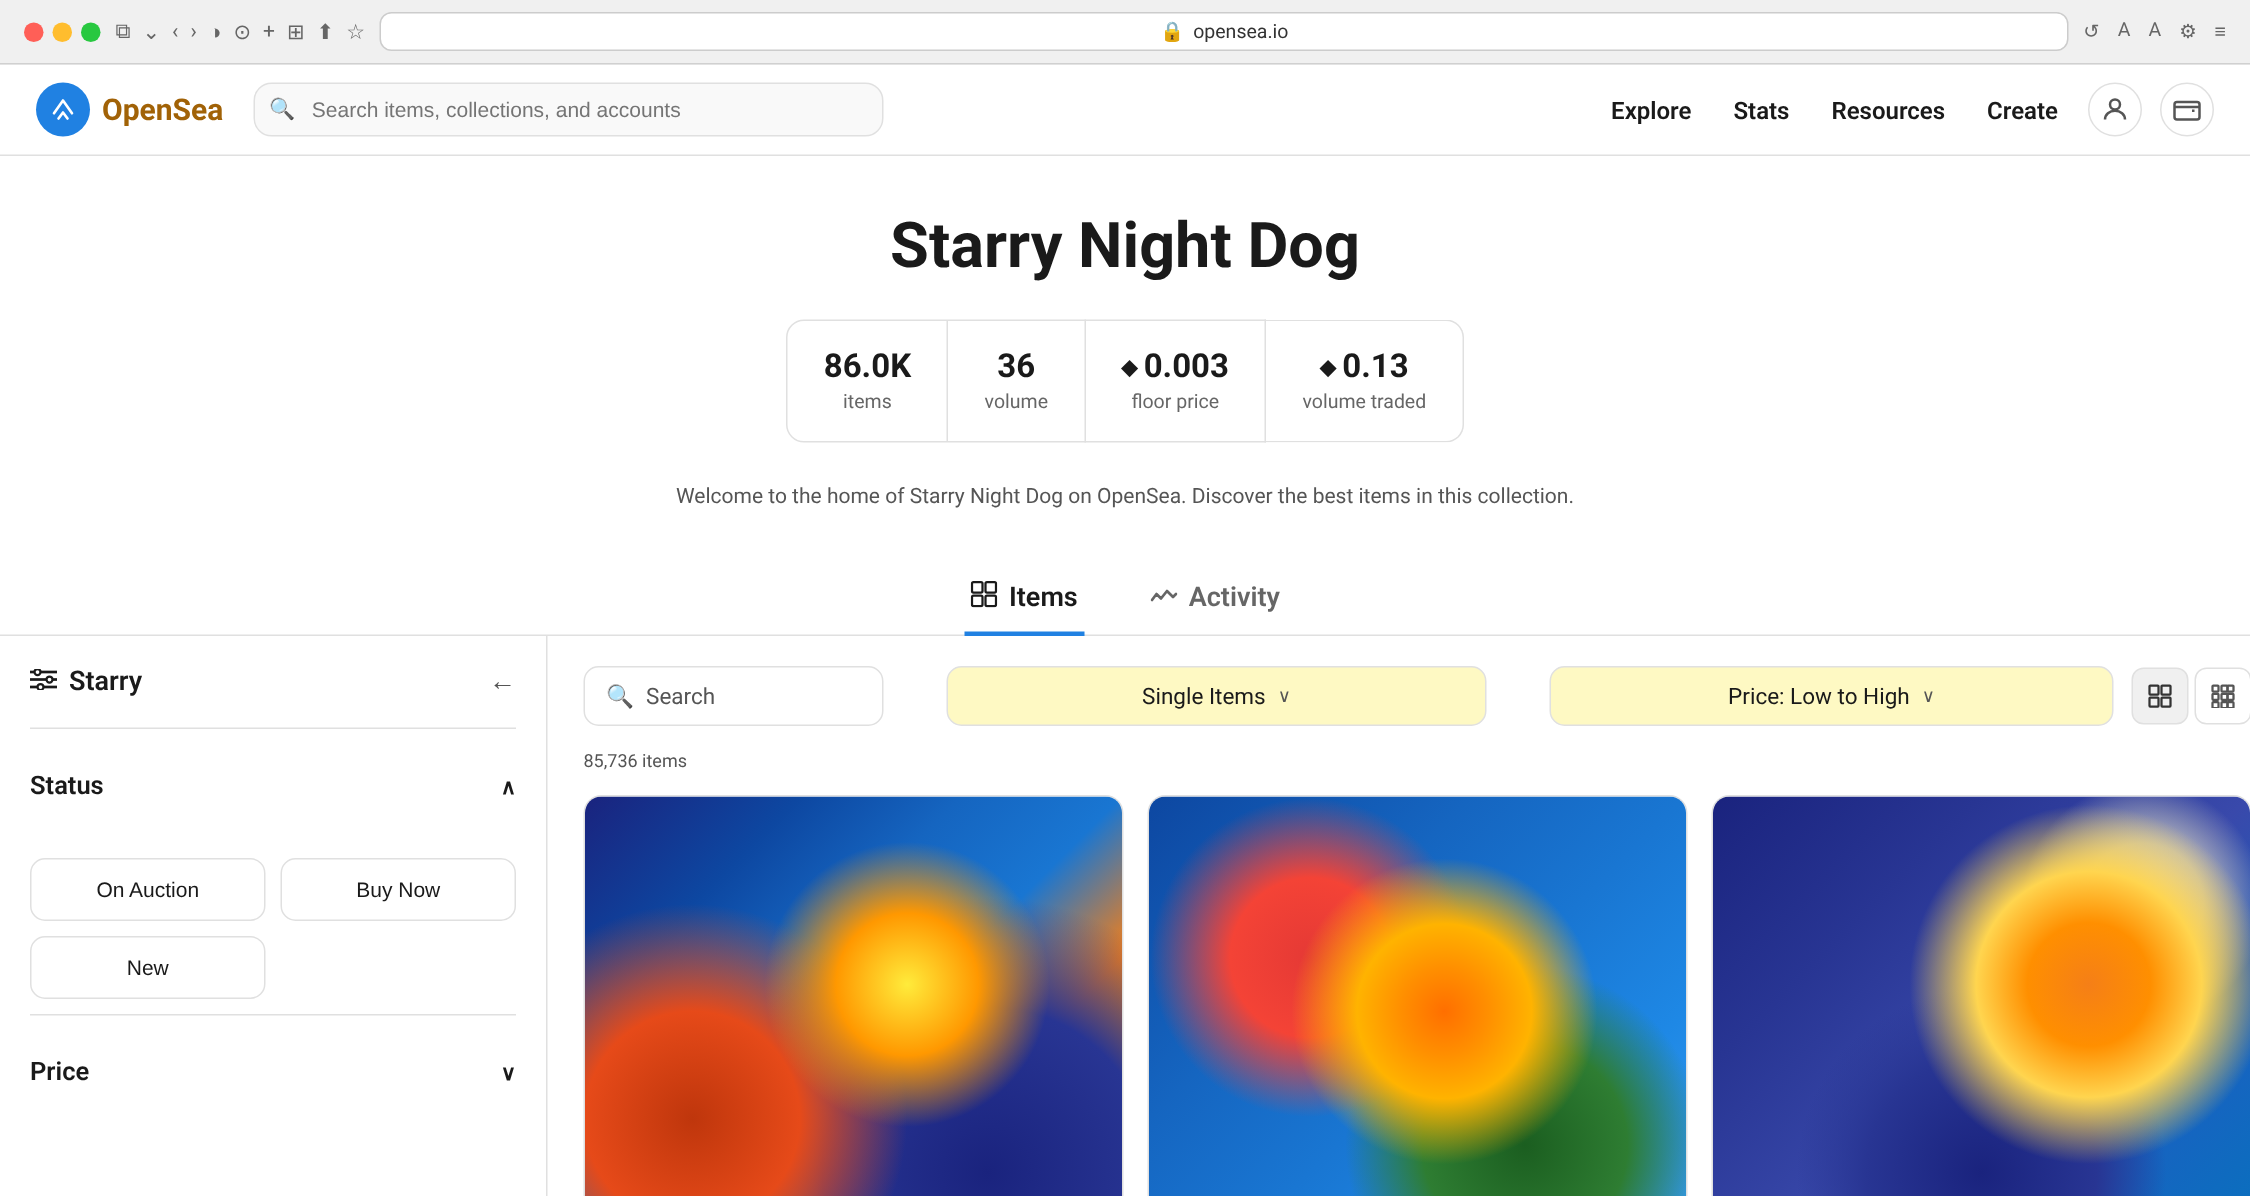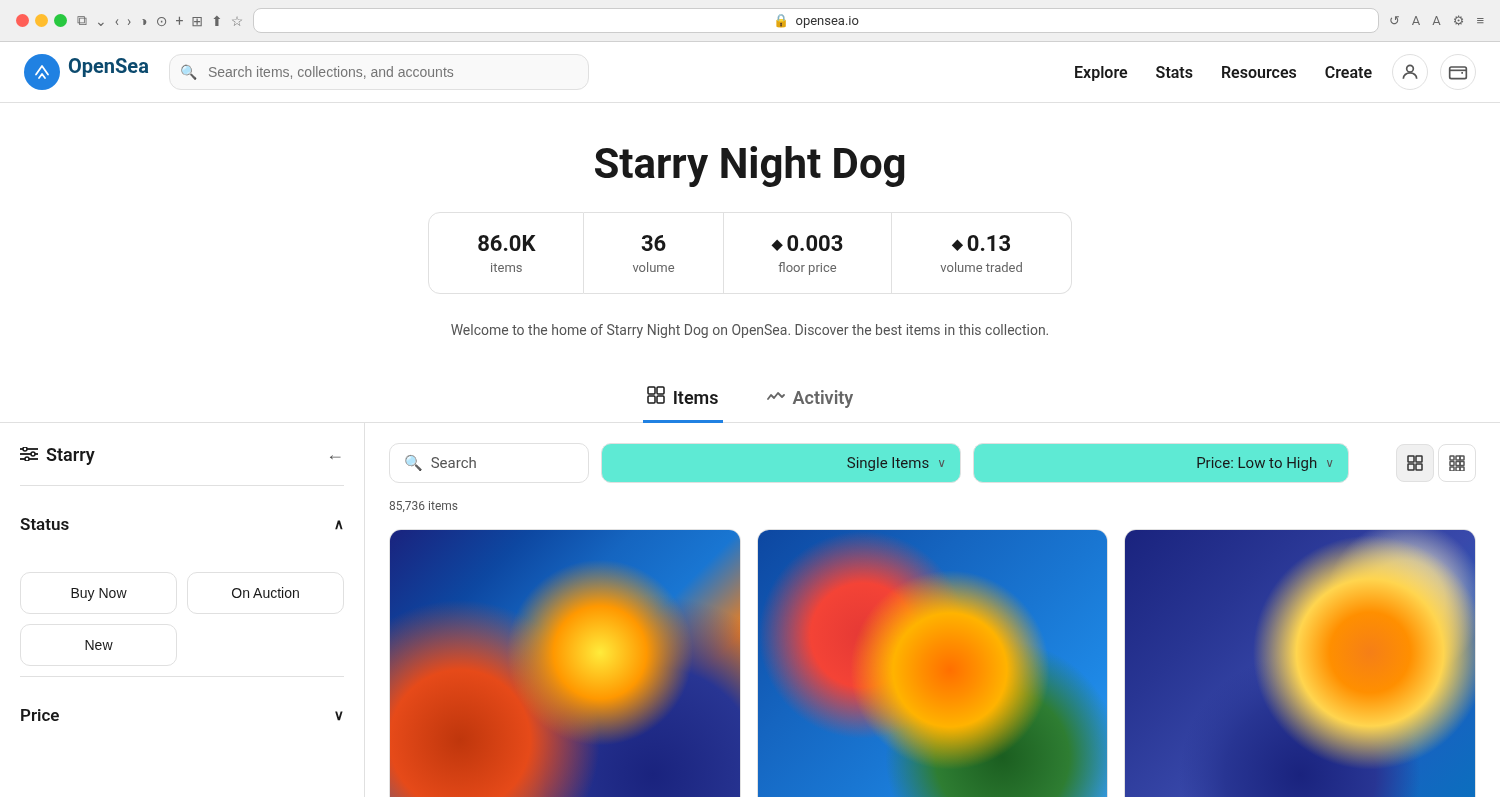--- a/index.html
+++ b/index.html
@@ -37,21 +37,21 @@
     .address-bar-controls { display: flex; gap: 12px; color: #666; font-size: 13px; }
 
     
     .nav {
       display: flex;
       align-items: center;
       padding: 12px 24px;
       border-bottom: 1px solid #e0e0e0;
       gap: 20px;
     }
-    .logo { display: flex; align-items: flex-start; gap: 8px; text-decoration: none; color: #0c4a6e; }
+    .logo { display: flex; align-items: center; gap: 8px; text-decoration: none; color: #a16207; }
     .logo-circle {
       width: 36px; height: 36px; border-radius: 50%;
       background: #2081e2;
       display: flex; align-items: center; justify-content: center;
       color: white; font-size: 18px;
     }
     .logo-text { font-size: 20px; font-weight: 700; }
     .nav-search {
       flex: 1;
       max-width: 420px;
@@ -91,21 +91,21 @@
     }
     .hero-title { font-size: 42px; font-weight: 700; margin-bottom: 24px; }
     .stats-row {
       display: flex;
       justify-content: center;
       gap: 0;
       margin-bottom: 28px;
     }
     .stat-box {
       border: 1px solid #e0e0e0;
-      padding: 18px 48px;
+      padding: 18px 24px;
       text-align: center;
     }
     .stat-box:first-child { border-radius: 12px 0 0 12px; }
     .stat-box:last-child { border-radius: 0 12px 12px 0; }
     .stat-box + .stat-box { border-left: none; }
     .stat-value { font-size: 22px; font-weight: 700; display: flex; align-items: center; gap: 4px; justify-content: center; }
     .stat-label { font-size: 13px; color: #666; margin-top: 4px; }
     .eth-icon { font-size: 14px; }
     .hero-desc { font-size: 14px; color: #555; max-width: 600px; margin: 0 auto; }
 
@@ -200,28 +200,29 @@
       border-radius: 10px;
       padding: 10px 14px;
       width: 200px;
       font-size: 15px;
       color: #555;
     }
     .search-box-icon { color: #999; }
     .dropdown {
       display: flex;
       align-items: center;
-      justify-content: flex-end;
+      justify-content: center;
       border: 1px solid #e0e0e0;
       border-radius: 10px;
       padding: 10px 14px;
       font-size: 15px;
       cursor: pointer;
-      background: #5eead4;
+      background: #fef9c3;
       color: #1a1a1a;
+      margin-left: 30px;
     }
     .dropdown-single-items { width: 360px; }
     .dropdown-price { width: 376px; }
     .dropdown-chevron { color: #555; font-size: 12px; margin-left: 8px; }
     .view-toggle { display: flex; gap: 4px; margin-left: auto; }
     .view-btn {
       width: 38px; height: 38px;
       border: 1px solid #e0e0e0;
       border-radius: 8px;
       display: flex; align-items: center; justify-content: center;
@@ -440,22 +441,22 @@
         <span>Starry</span>
       </div>
       <span class="close-icon">←</span>
     </div>
 
     <div class="section-header">
       <span>Status</span>
       <span class="chevron">∧</span>
     </div>
     <div class="status-buttons">
+      <button class="status-btn">On Auction</button>
       <button class="status-btn">Buy Now</button>
-      <button class="status-btn">On Auction</button>
       <button class="status-btn">New</button>
     </div>
 
     <div class="section-header">
       <span>Price</span>
       <span class="chevron">∨</span>
     </div>
   </div>
 
   <div class="content">

